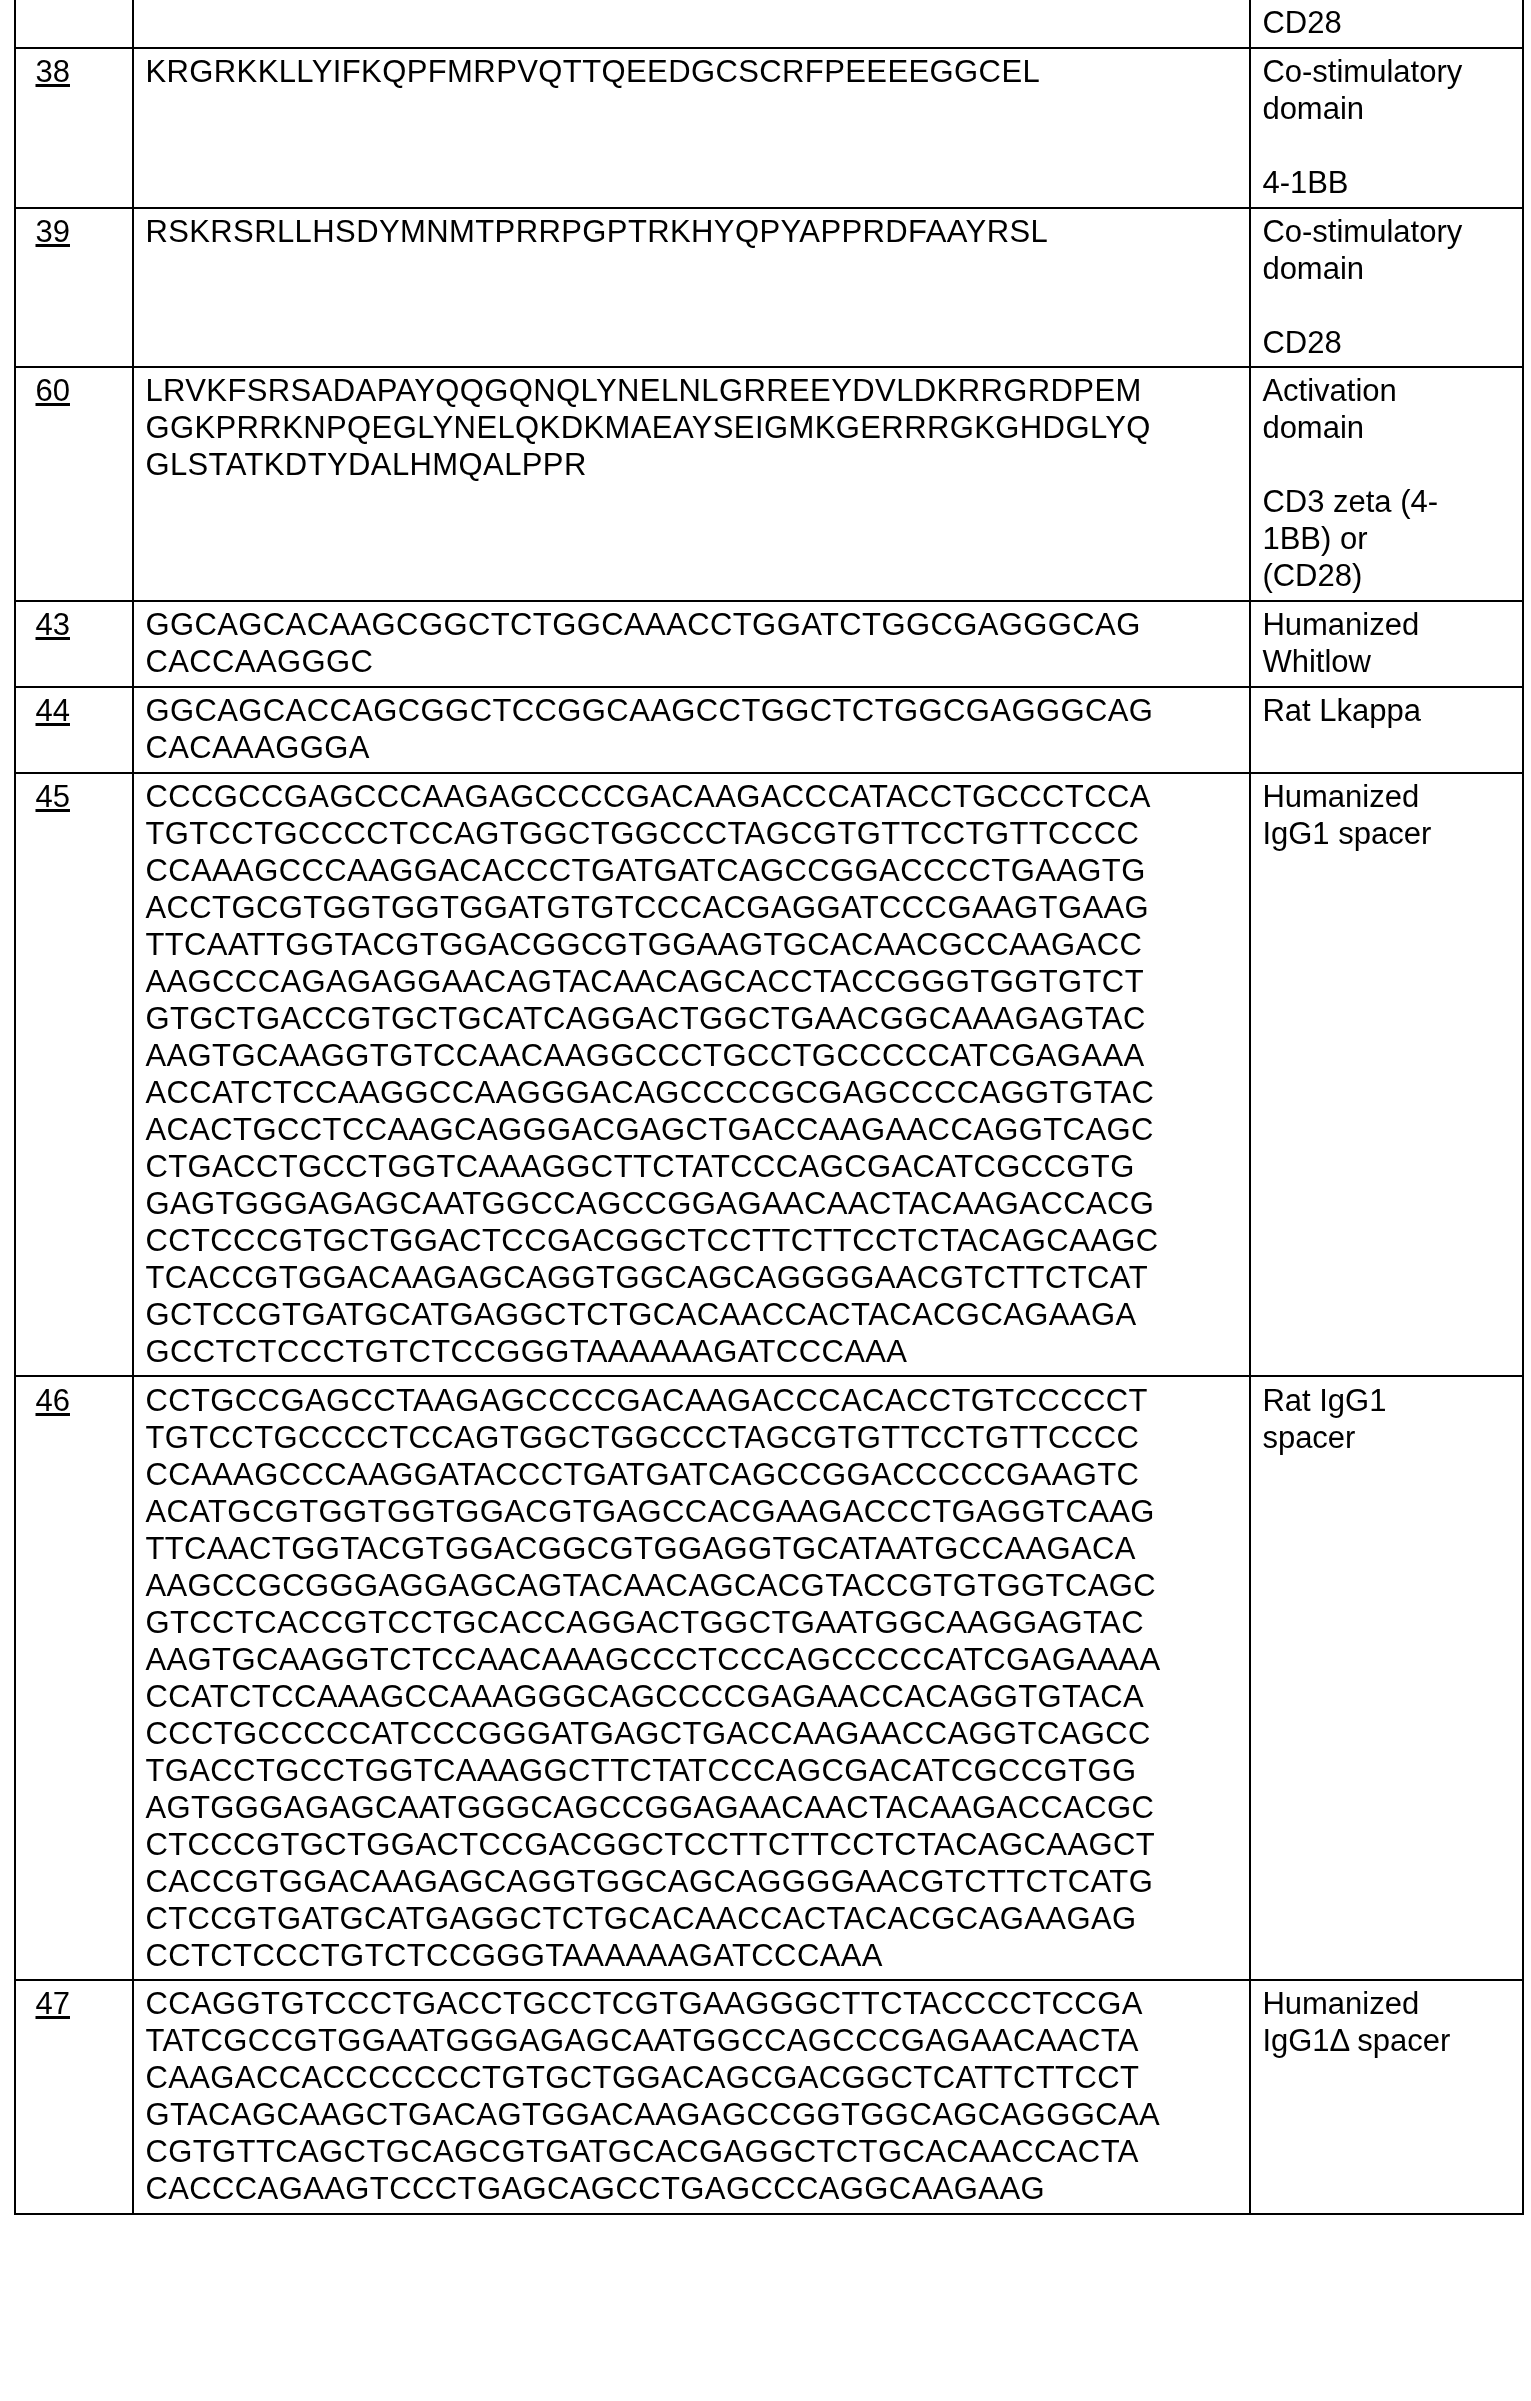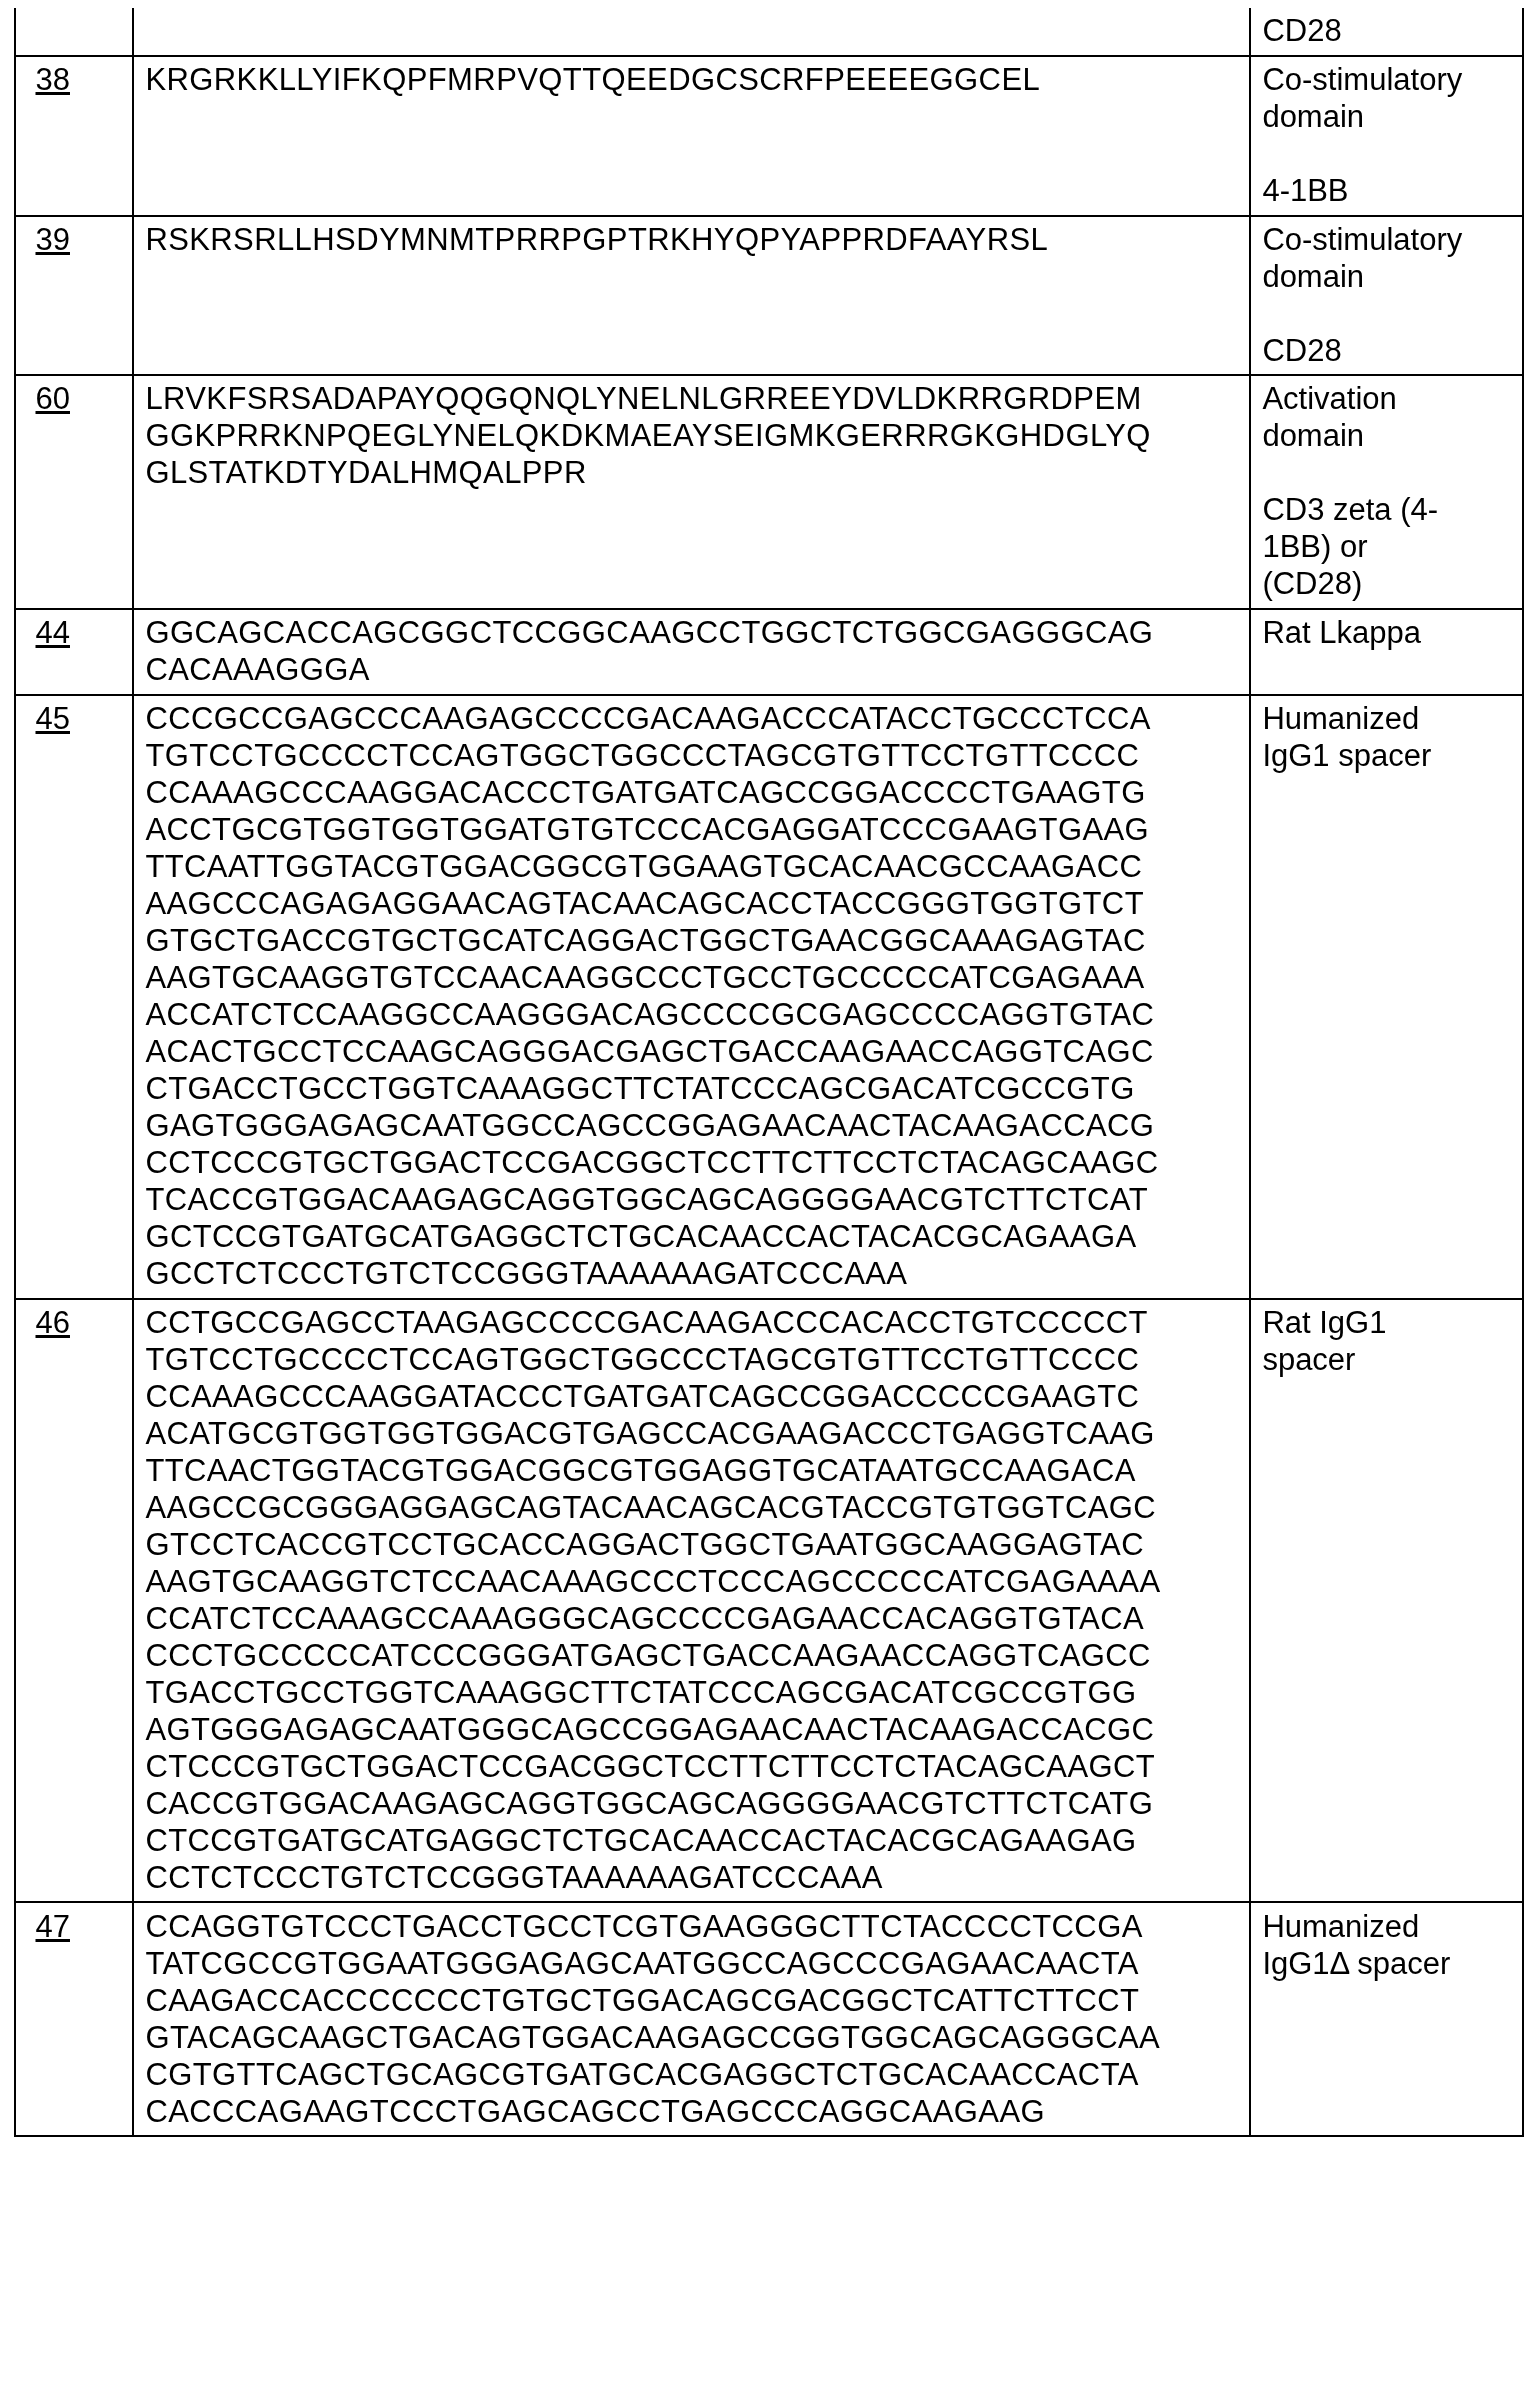--- a/index.html
+++ b/index.html
@@ -9,21 +9,21 @@
   body {
     width: 1531px;
     height: 2401px;
     background: #ffffff;
     overflow: hidden;
     font-family: "Liberation Sans", sans-serif;
     color: #000000;
   }
   .page {
     padding-left: 14px;
-    padding-top: 8px;
+    padding-top: 0;
   }
   table.seq-table {
     border-collapse: collapse;
     table-layout: fixed;
     width: 1509px;
   }
   td {
     border: 2.4px solid #000000;
     vertical-align: top;
     font-size: 31px;
@@ -93,20 +93,27 @@
         <td class="c-desc">Activation
 domain
 
 CD3 zeta (4-
 1BB) or
 (CD28)</td>
       </tr>
 
 
 
+      <tr>
+        <td class="c-id">43</td>
+        <td class="c-seq">GGCAGCACAAGCGGCTCTGGCAAACCTGGATCTGGCGAGGGCAG
+CACCAAGGGC</td>
+        <td class="c-desc">Humanized
+Whitlow</td>
+      </tr>
 
       <tr>
         <td class="c-id">44</td>
         <td class="c-seq">GGCAGCACCAGCGGCTCCGGCAAGCCTGGCTCTGGCGAGGGCAG
 CACAAAGGGA</td>
         <td class="c-desc">Rat Lkappa</td>
       </tr>
 
       <tr>
         <td class="c-id">45</td>

